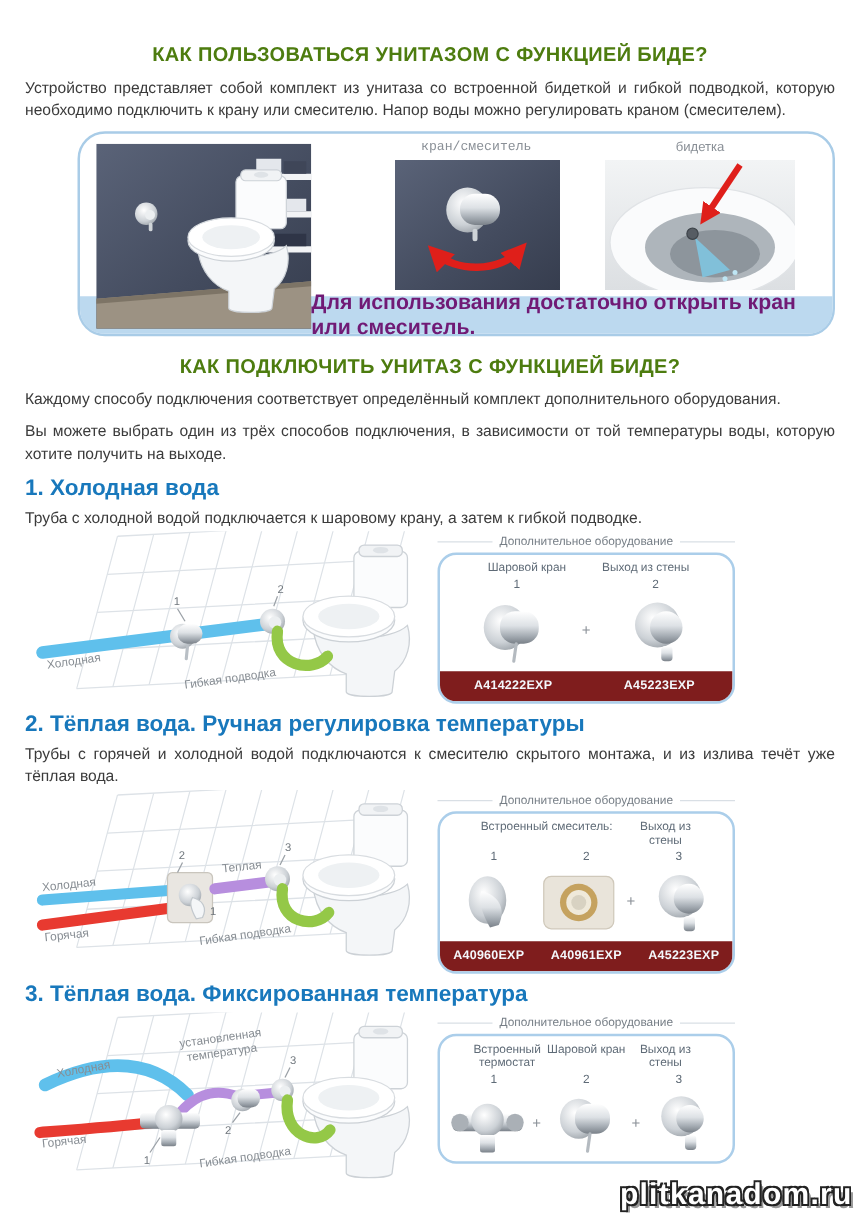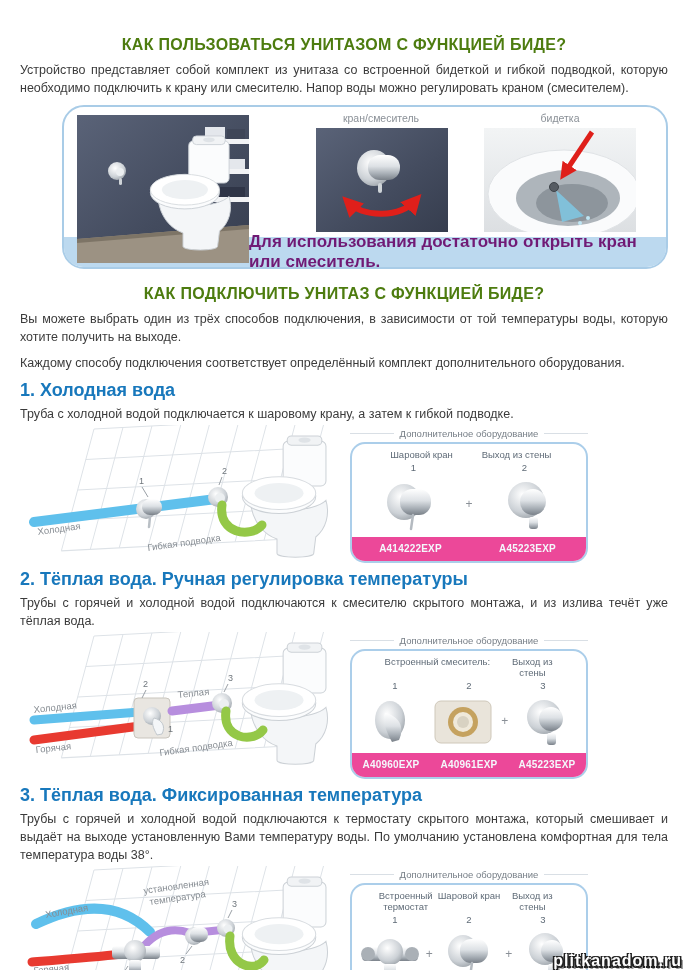--- a/index.html
+++ b/index.html
@@ -27,21 +27,21 @@
   .usage-band {
     position:absolute; bottom:0; left:0; right:0; height:30px;
     background:#bcd9ef; border-radius:0 0 19px 19px;
     display:flex; align-items:center; justify-content:center;
     padding-left:185px; box-sizing:border-box;
   }
   .usage-note { color:#701a75; font-weight:700; font-size:17px; }
   .photo-left {
     position:absolute; left:13px; top:8px; width:172px; height:148px; z-index:2;
   }
-  .photo-mid-wrap  { position:absolute; left:252px; top:5px; width:130px; }
+  .photo-mid-wrap  { position:absolute; left:252px; top:5px; width:130px;font-family:Liberation Mono, monospace; }
   .photo-right-wrap{ position:absolute; left:420px; top:5px; width:152px; }
   .photo-label { text-align:center; color:#8a9097; font-size:10.5px; margin:0 0 4px; }
   .photo svg { display:block; }
 
   
   h3.sec { color:#1878bc; font-size:18px; font-weight:700; margin:6px 0 4px; }
   .row { display:flex; align-items:flex-start; }
   .diagram { width:330px; height:138px; flex:none; }
   .equip { width:238px; flex:none; }
   .equip-caption {
@@ -53,30 +53,30 @@
   }
   .equip-box { border:2px solid #abceea; border-radius:15px; overflow:hidden; background:#fff; }
   .equip-heads { display:flex; padding:6px 22px 0; }
   .ehead { flex:1; text-align:center; color:#5f6b77; font-size:9.5px; line-height:1.15; }
   .ehead.span2 { flex:2; }
   .equip-nums { display:flex; padding:1px 6px 0; }
   .enum { flex:1; text-align:center; color:#5f6b77; font-size:9.5px; }
   .equip-imgs { display:flex; align-items:center; padding:2px 4px 4px; }
   .eimg { flex:1; display:flex; justify-content:center; }
   .plus { width:12px; text-align:center; color:#8a9097; font-size:12px; flex:none; }
-  .equip-codes { display:flex; background:#ec4899; height:24px; align-items:center; }
+  .equip-codes { display:flex; background:#7f1d1d; height:24px; align-items:center; }
   .code { flex:1; text-align:center; color:#f4f8fc; font-weight:700; font-size:10px; letter-spacing:.2px; }
 
   
   text.dlab { fill:#878d93; font-size:9.5px; font-family:"Liberation Sans",sans-serif; }
   text.dnum { fill:#70777d; font-size:9px;  font-family:"Liberation Sans",sans-serif; }
 
   .watermark {
     position:absolute; right:4px; bottom:0px; z-index:5;
-    font-size:16px; font-weight:700; color:#ffffff; letter-spacing:1px;
+    font-size:24px; font-weight:700; color:#ffffff; letter-spacing:1px;
     text-shadow:
       -1.5px -1.5px 0 #222, 1.5px -1.5px 0 #222,
       -1.5px 1.5px 0 #222, 1.5px 1.5px 0 #222,
       3px 3px 0 #9a9a9a;
   }
   .defs-holder { position:absolute; width:0; height:0; overflow:hidden; }
 </style>
 </head>
 <body>
 
@@ -182,22 +182,22 @@
         </svg>
       </div>
     </div>
 
     <div class="usage-band">
       <span class="usage-note">Для использования достаточно открыть кран или смеситель.</span>
     </div>
   </div>
 
   <h2 class="title">КАК ПОДКЛЮЧИТЬ УНИТАЗ С ФУНКЦИЕЙ БИДЕ?</h2>
+  <p class="body">Каждому способу подключения соответствует определённый комплект дополнительного оборудования.</p>
   <p class="body">Вы можете выбрать один из трёх способов подключения, в зависимости от той температуры воды, которую хотите получить на выходе.</p>
-  <p class="body">Каждому способу подключения соответствует определённый комплект дополнительного оборудования.</p>
 
   <h3 class="sec">1. Холодная вода</h3>
   <p class="body" style="margin-bottom:2px">Труба с холодной водой подключается к шаровому крану, а затем к гибкой подводке.</p>
   <div class="row">
     <svg class="diagram" viewBox="0 0 330 138">
       <use href="#tileGrid" transform="translate(74,4) rotate(-3) skewX(-18)"></use>
       <g transform="translate(206,10) scale(1.02)">
           <use href="#toiletShape"></use>
         </g>
       <path d="M14,97 L196,74" stroke="#5fc0ec" stroke-width="10" stroke-linecap="round" fill="none"></path>
@@ -324,21 +324,20 @@
         <div class="equip-codes">
           <div class="code">A40960EXP</div>
           <div class="code">A40961EXP</div>
           <div class="code">A45223EXP</div>
         </div>
       </div>
     </div>
   </div>
 
   <h3 class="sec">3. Тёплая вода. Фиксированная температура</h3>
-  <p class="body" style="margin-bottom:2px">Трубы с горячей и холодной водой подключаются к термостату скрытого монтажа, который смешивает и выдаёт на выходе установленную Вами температуру воды. По умолчанию установлена комфортная для тела температура воды 38°.</p>
   <div class="row">
     <svg class="diagram" viewBox="0 0 330 138">
       <use href="#tileGrid" transform="translate(74,4) rotate(-3) skewX(-18)"></use>
       <g transform="translate(206,10) scale(1.02)">
           <use href="#toiletShape"></use>
         </g>
       <path d="M16,58 C70,32 106,42 130,66" stroke="#5fc0ec" stroke-width="10" stroke-linecap="round" fill="none"></path>
       <path d="M12,96 C50,93 76,91 102,88" stroke="#e83a30" stroke-width="9" stroke-linecap="round" fill="none"></path>
       <path d="M124,80 C140,62 156,62 170,67" stroke="#b78ede" stroke-width="8" stroke-linecap="round" fill="none"></path>
       <path d="M182,66 L202,64" stroke="#b78ede" stroke-width="8" stroke-linecap="round" fill="none"></path>

